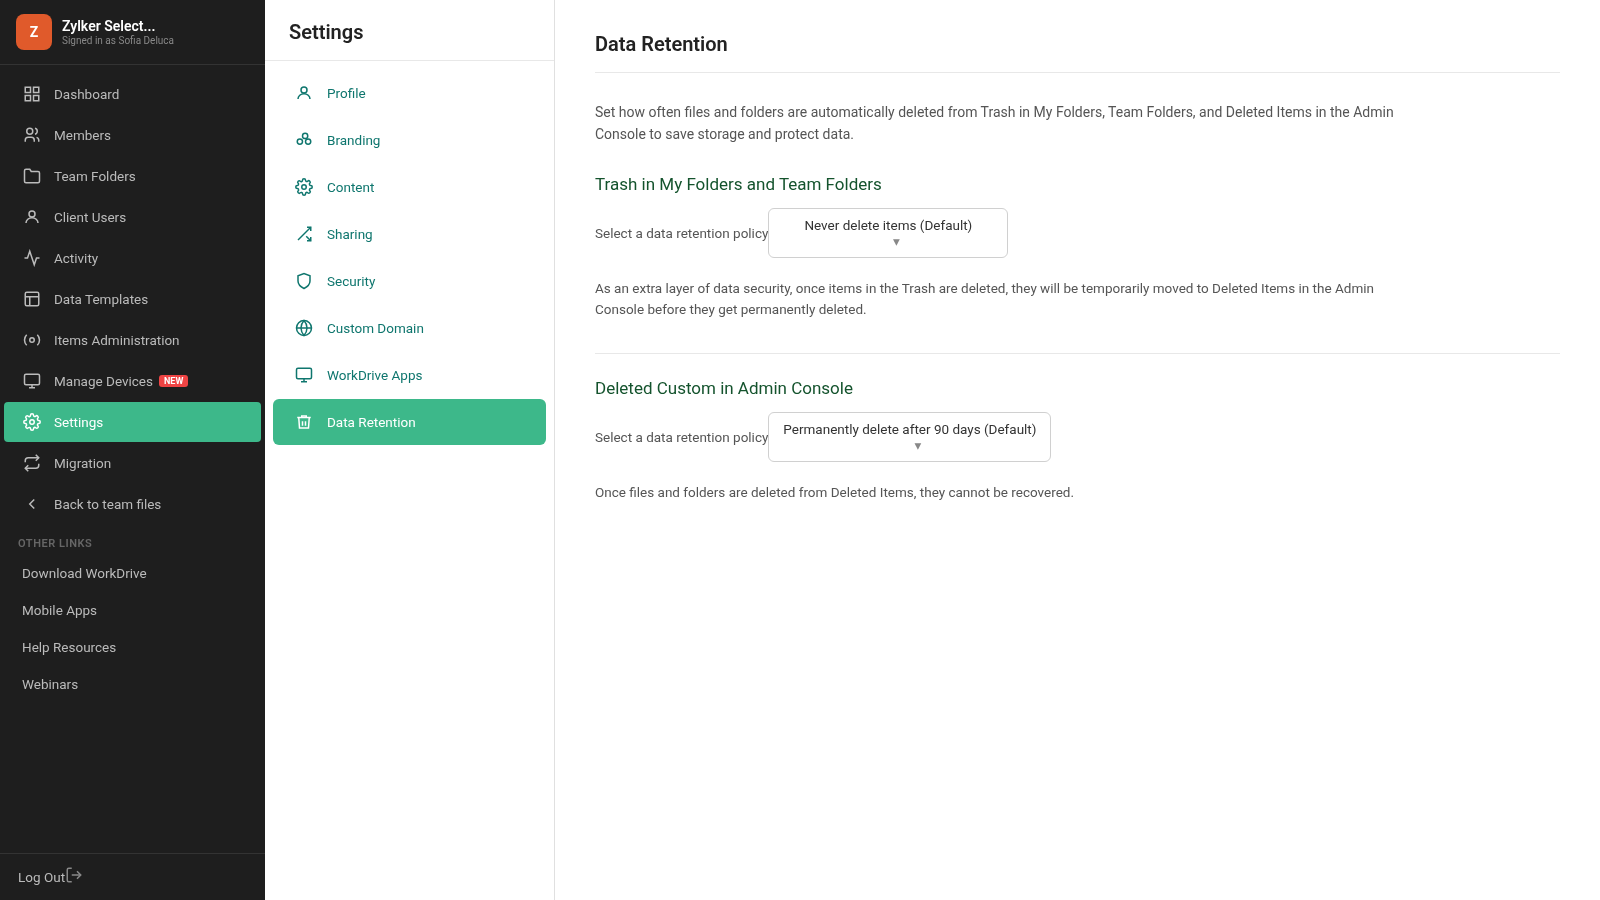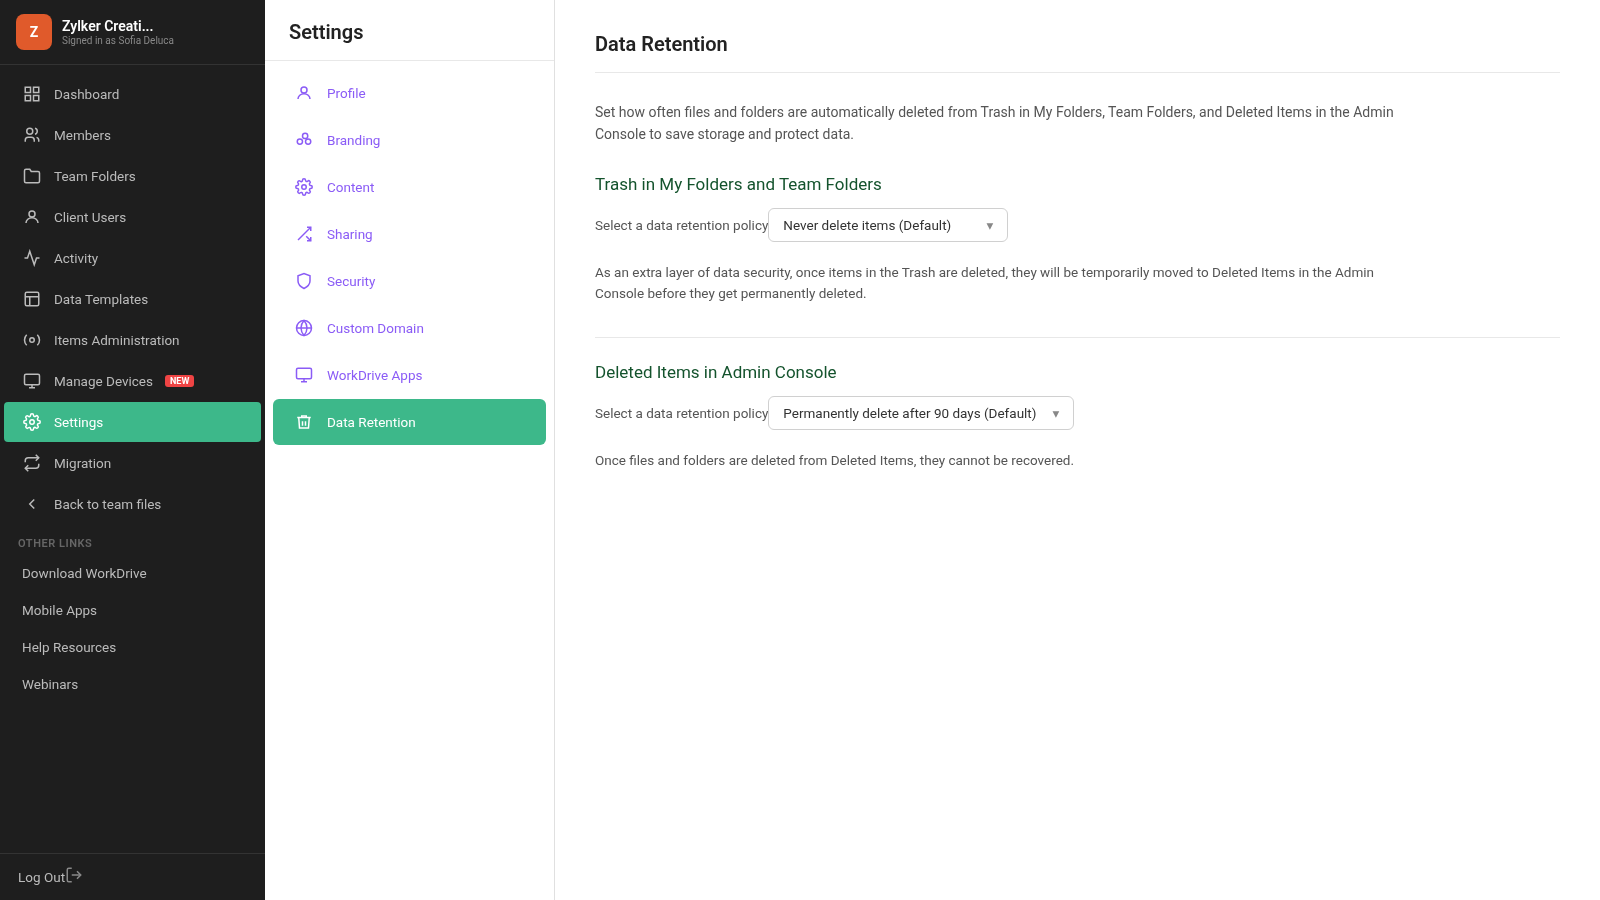--- a/index.html
+++ b/index.html
@@ -68,21 +68,21 @@
       margin-right: 12px;
       flex-shrink: 0;
     }
     .badge-new {
       background: #ef4444;
       color: #fff;
       font-size: 9px;
       font-weight: 700;
       padding: 1px 5px;
       border-radius: 3px;
-      margin-left: 12px;
+      margin-left: 6px;
       text-transform: uppercase;
     }
     .other-links-label {
       color: #666;
       font-size: 11px;
       font-weight: 600;
       letter-spacing: 0.05em;
       padding: 12px 18px 4px;
       text-transform: uppercase;
     }
@@ -122,21 +122,21 @@
     .settings-nav {
       padding: 8px 0;
       flex: 1;
       overflow-y: auto;
     }
     .settings-item {
       display: flex;
       align-items: center;
       padding: 12px 20px;
       cursor: pointer;
-      color: #8b5cf6;
+      color: #0f766e;
       font-size: 13.5px;
       margin: 1px 8px;
       border-radius: 6px;
     }
     .settings-item.active { background: #3db88a; color: #fff; }
     .settings-item .icon {
       width: 22px; height: 22px;
       display: flex; align-items: center; justify-content: center;
       margin-right: 12px;
       flex-shrink: 0;
@@ -186,20 +186,21 @@
       align-items: center;
       border: 1px solid #d0d0d0;
       border-radius: 6px;
       padding: 8px 14px;
       font-size: 13.5px;
       color: #333;
       background: #fff;
       cursor: pointer;
       min-width: 240px;
       justify-content: space-between;
+      flex-direction: column;
     }
     .policy-select .chevron {
       margin-left: 16px;
       color: #888;
     }
     .extra-note {
       color: #555;
       font-size: 13.5px;
       line-height: 1.6;
       max-width: 820px;
@@ -213,21 +214,21 @@
   </style>
 </head>
 <body>
 
 <div class="sidebar">
   <div class="sidebar-header">
     <div class="sidebar-logo">
       <span>Z</span>
     </div>
     <div class="sidebar-brand">
-      <div class="sidebar-brand-name">Zylker Creati...</div>
+      <div class="sidebar-brand-name">Zylker Select...</div>
       <div class="sidebar-brand-sub">Signed in as Sofia Deluca</div>
     </div>
   </div>
   <div class="sidebar-nav">
 
     <div class="sidebar-item">
       <span class="icon">
         <svg width="18" height="18" viewBox="0 0 24 24" fill="none" stroke="currentColor" stroke-width="2">
             <rect x="3" y="3" width="7" height="7"></rect>
             <rect x="14" y="3" width="7" height="7"></rect>
@@ -477,21 +478,21 @@
     <div class="policy-select">
       <span>Never delete items (Default)</span>
       <span class="chevron">▾</span>
     </div>
   </div>
 
   <p class="extra-note">As an extra layer of data security, once items in the Trash are deleted, they will be temporarily moved to Deleted Items in the Admin Console before they get permanently deleted.</p>
 
   <hr class="section-divider">
 
-  <div class="section-title">Deleted Items in Admin Console</div>
+  <div class="section-title">Deleted Custom in Admin Console</div>
 
   <div class="policy-row">
     <span class="policy-label">Select a data retention policy</span>
     <div class="policy-select">
       <span>Permanently delete after 90 days (Default)</span>
       <span class="chevron">▾</span>
     </div>
   </div>
 
   <p class="extra-note">Once files and folders are deleted from Deleted Items, they cannot be recovered.</p>

